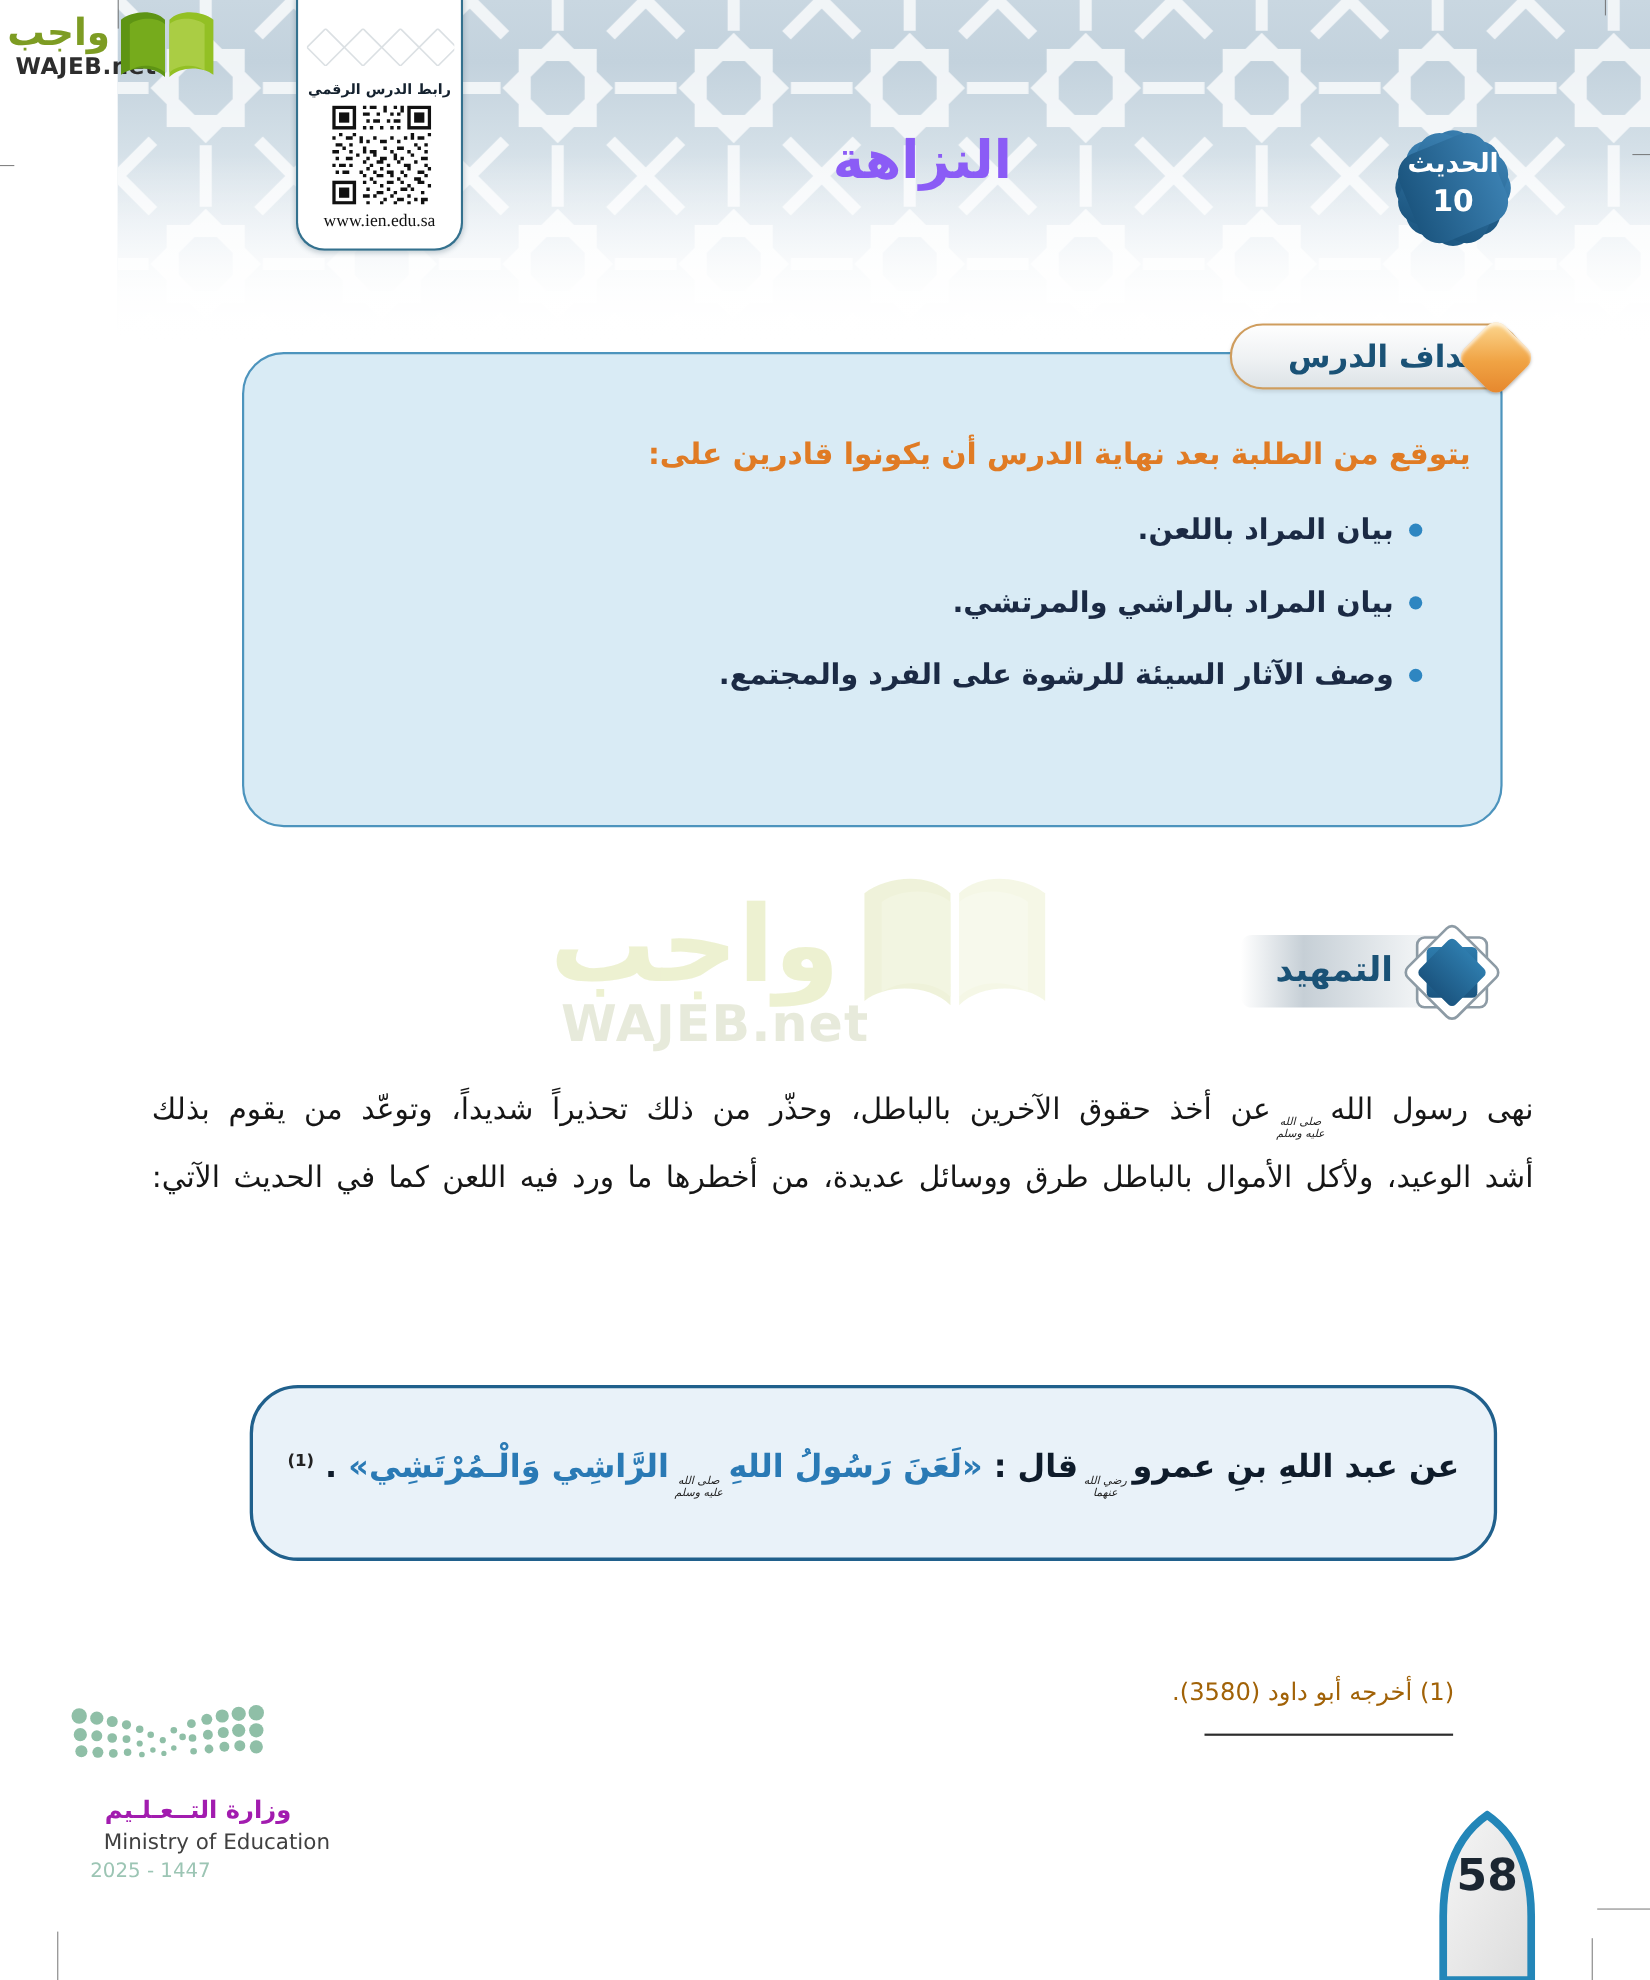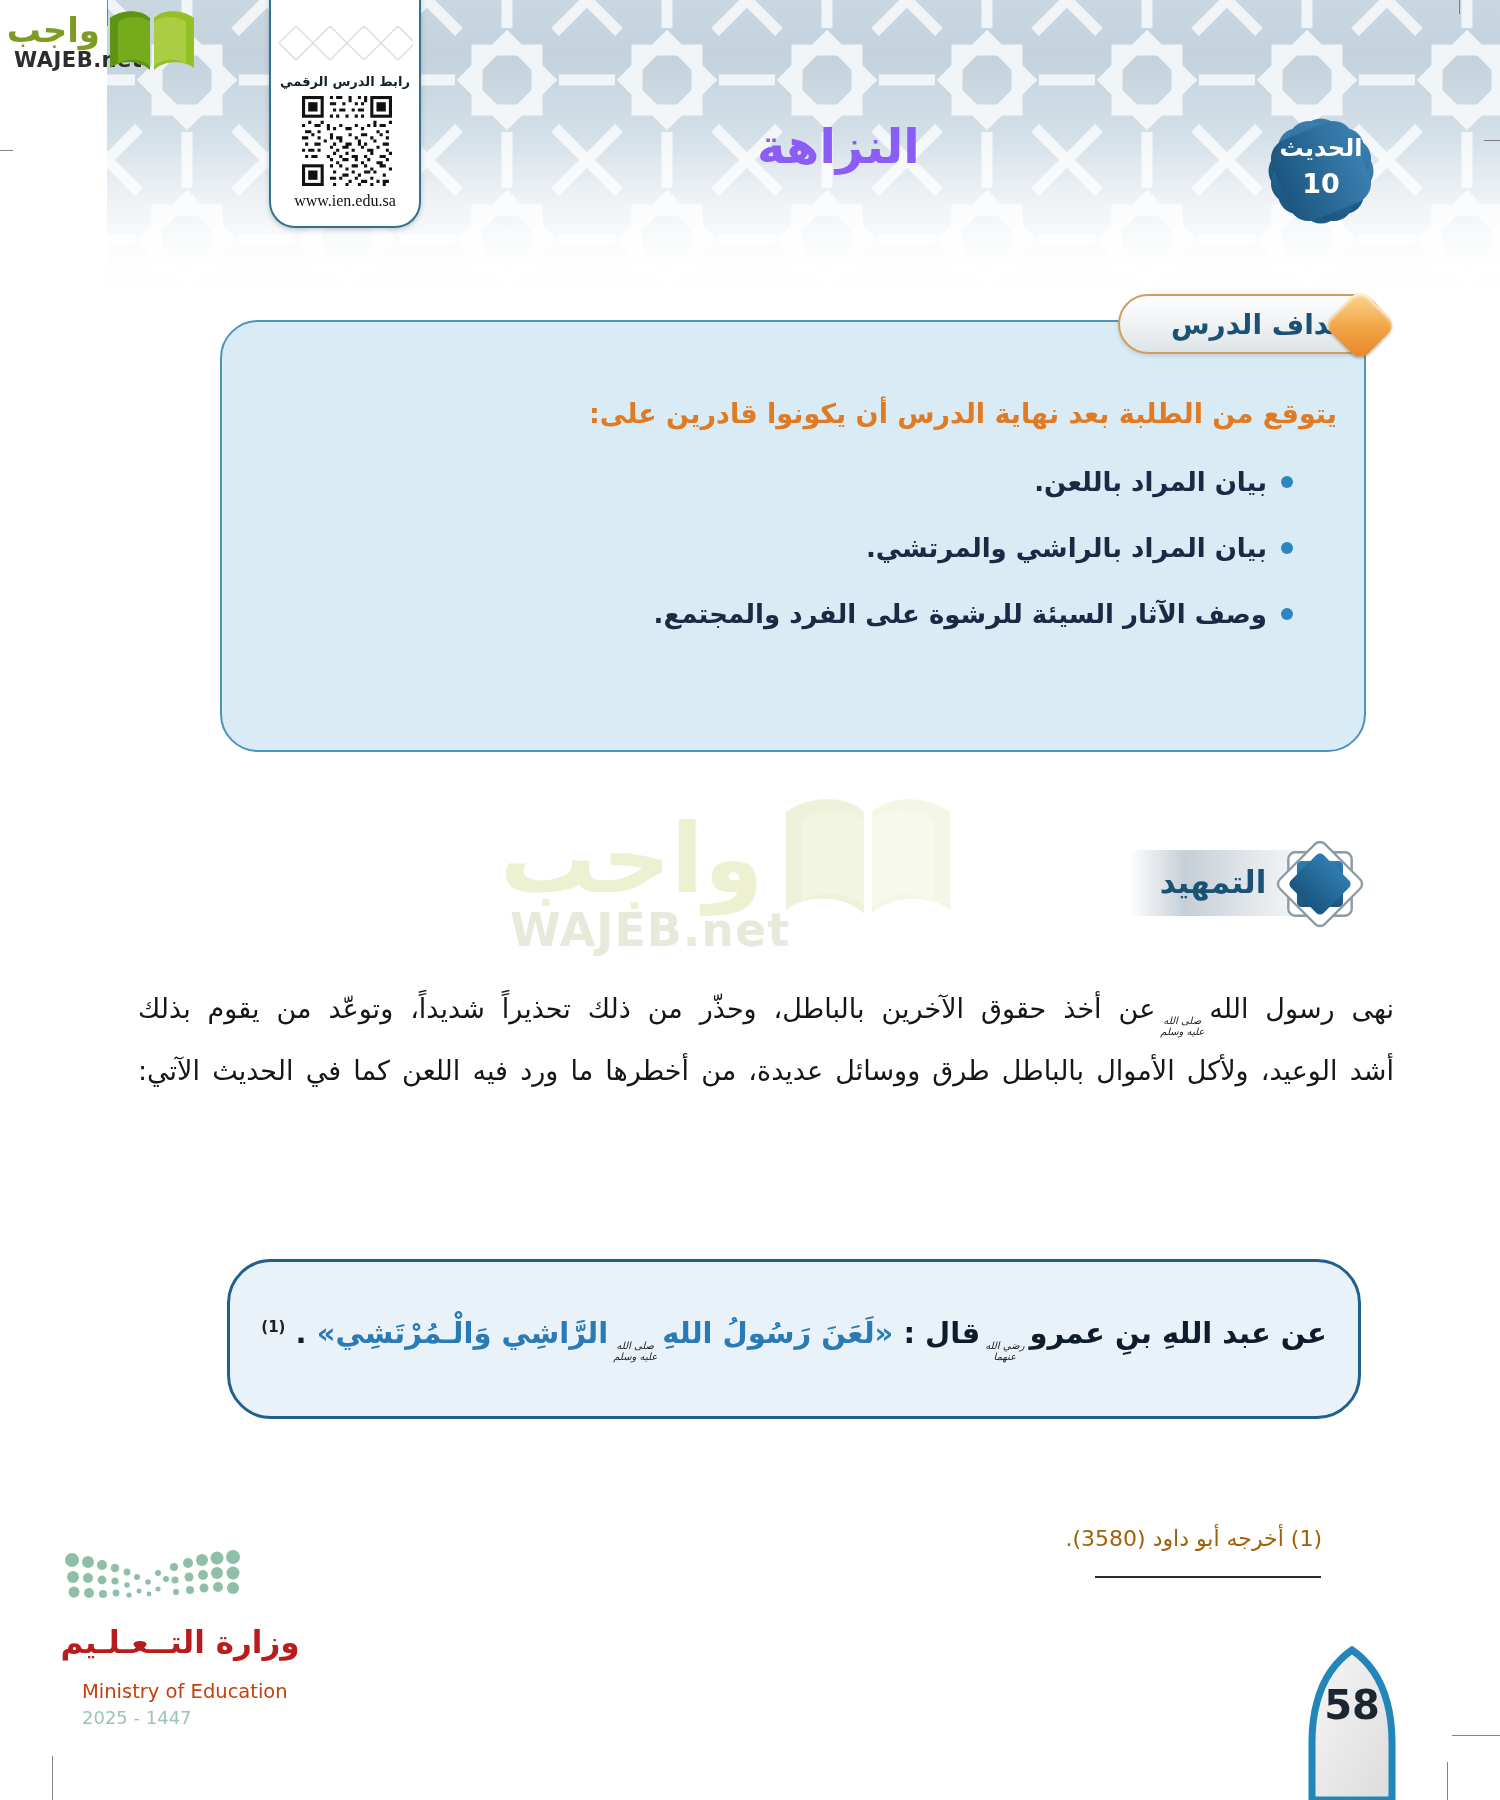--- a/index.html
+++ b/index.html
@@ -85,22 +85,22 @@
   .hadith-box .matn { color:#2a7ab5; }
   .hadith-box sup { font-size:15px; font-weight:bold; color:#222; }
 
   
   .footnote-rule { position:absolute; left:1095px; top:1576px; width:226px; height:2px; background:#2c2c2c; }
   .footnote-text { position:absolute; left:1010px; top:1526px; width:312px; direction:rtl; text-align:right;
     font-size:22px; color:#a16207; }
 
   
   .ministry { position:absolute; left:60px; top:1548px; width:240px; }
-  .ministry .m-ar { font-size:31px; font-weight:bold; color:#b91c1c; text-align:center; letter-spacing:1px; }
-  .ministry .m-en { margin-top:20px; font-size:19.5px; color:#c2410c; text-align:left; padding-left:22px; }
+  .ministry .m-ar { margin-top:10px; font-size:22px; font-weight:bold; color:#a21caf; text-align:center; letter-spacing:1px; }
+  .ministry .m-en { margin-top:4px; font-size:19.5px; color:#404040; text-align:right; padding-left:22px; }
   .ministry .m-yr { margin-top:4px; font-size:18px; color:#9cc5b4; text-align:left; padding-left:22px; }
 
   
   .page-badge { position:absolute; left:1308px; top:1646px; width:88px; height:154px; }
   .page-badge .num { position:absolute; top:36px; width:100%; text-align:center; font-size:40px; font-weight:bold; color:#1b2631; }
 </style>
 </head>
 <body>
 
 <div id="page">

